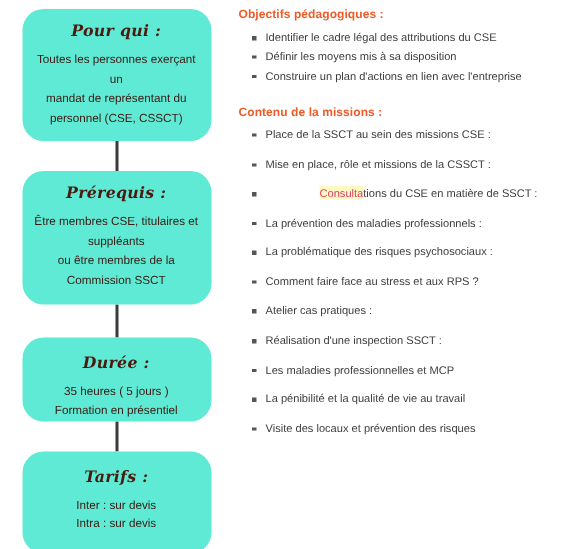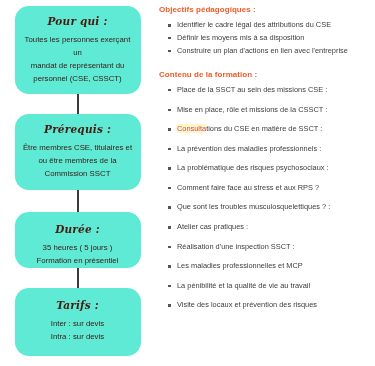--- a/index.html
+++ b/index.html
@@ -106,20 +106,21 @@
     left: 0;
     top: 4px;
     width: 2.5px;
     height: 2.5px;
     background: #555;
   }
   ul.bullets.spaced li { margin-bottom: 9.6px; }
   .hl {
     background: #fef9c3;
     color: #d4426a;
+    margin-left: 36px;
   }
 </style>
 </head>
 <body>
 
 <div class="page">
 
   <div class="left-col">
     <div class="flow">
 
@@ -131,20 +132,21 @@
           <span class="line">personnel (CSE, CSSCT)</span>
         </div>
       </div>
 
       <div class="connector" style="height:20px;"></div>
 
       <div class="card">
         <div class="card-title">Prérequis :</div>
         <div class="card-body">
           <span class="line">Être membres CSE, titulaires et</span>
+          <span class="line">suppléants</span>
           <span class="line">ou être membres de la</span>
           <span class="line">Commission SSCT</span>
         </div>
       </div>
 
       <div class="connector" style="height:22px;"></div>
 
       <div class="card" style="padding-top:9px;padding-bottom:0;">
         <div class="card-title">Durée :</div>
         <div class="card-body">
@@ -169,30 +171,29 @@
   <div class="right-col">
 
     <div class="section-heading">Objectifs pédagogiques :</div>
 
     <ul class="bullets">
       <li>Identifier le cadre légal des attributions du CSE</li>
       <li>Définir les moyens mis à sa disposition</li>
       <li>Construire un plan d'actions en lien avec l'entreprise</li>
     </ul>
 
-    <div class="section-heading heading-gap-top">Contenu de la formation :</div>
+    <div class="section-heading heading-gap-top">Contenu de la missions :</div>
 
     <ul class="bullets spaced">
       <li>Place de la SSCT au sein des missions CSE :</li>
       <li>Mise en place, rôle et missions de la CSSCT :</li>
       <li><span class="hl">Consulta</span>tions du CSE en matière de SSCT :</li>
       <li>La prévention des maladies professionnels :</li>
       <li>La problématique des risques psychosociaux :</li>
       <li>Comment faire face au stress et aux RPS ?</li>
-      <li>Que sont les troubles musculosquelettiques ? :</li>
       <li>Atelier cas pratiques :</li>
       <li> Réalisation d'une inspection SSCT :</li>
       <li>Les maladies professionnelles et MCP</li>
       <li>La pénibilité et la qualité de vie au travail</li>
       <li>Visite des locaux et prévention des risques</li>
     </ul>
 
   </div>
 </div>
 

